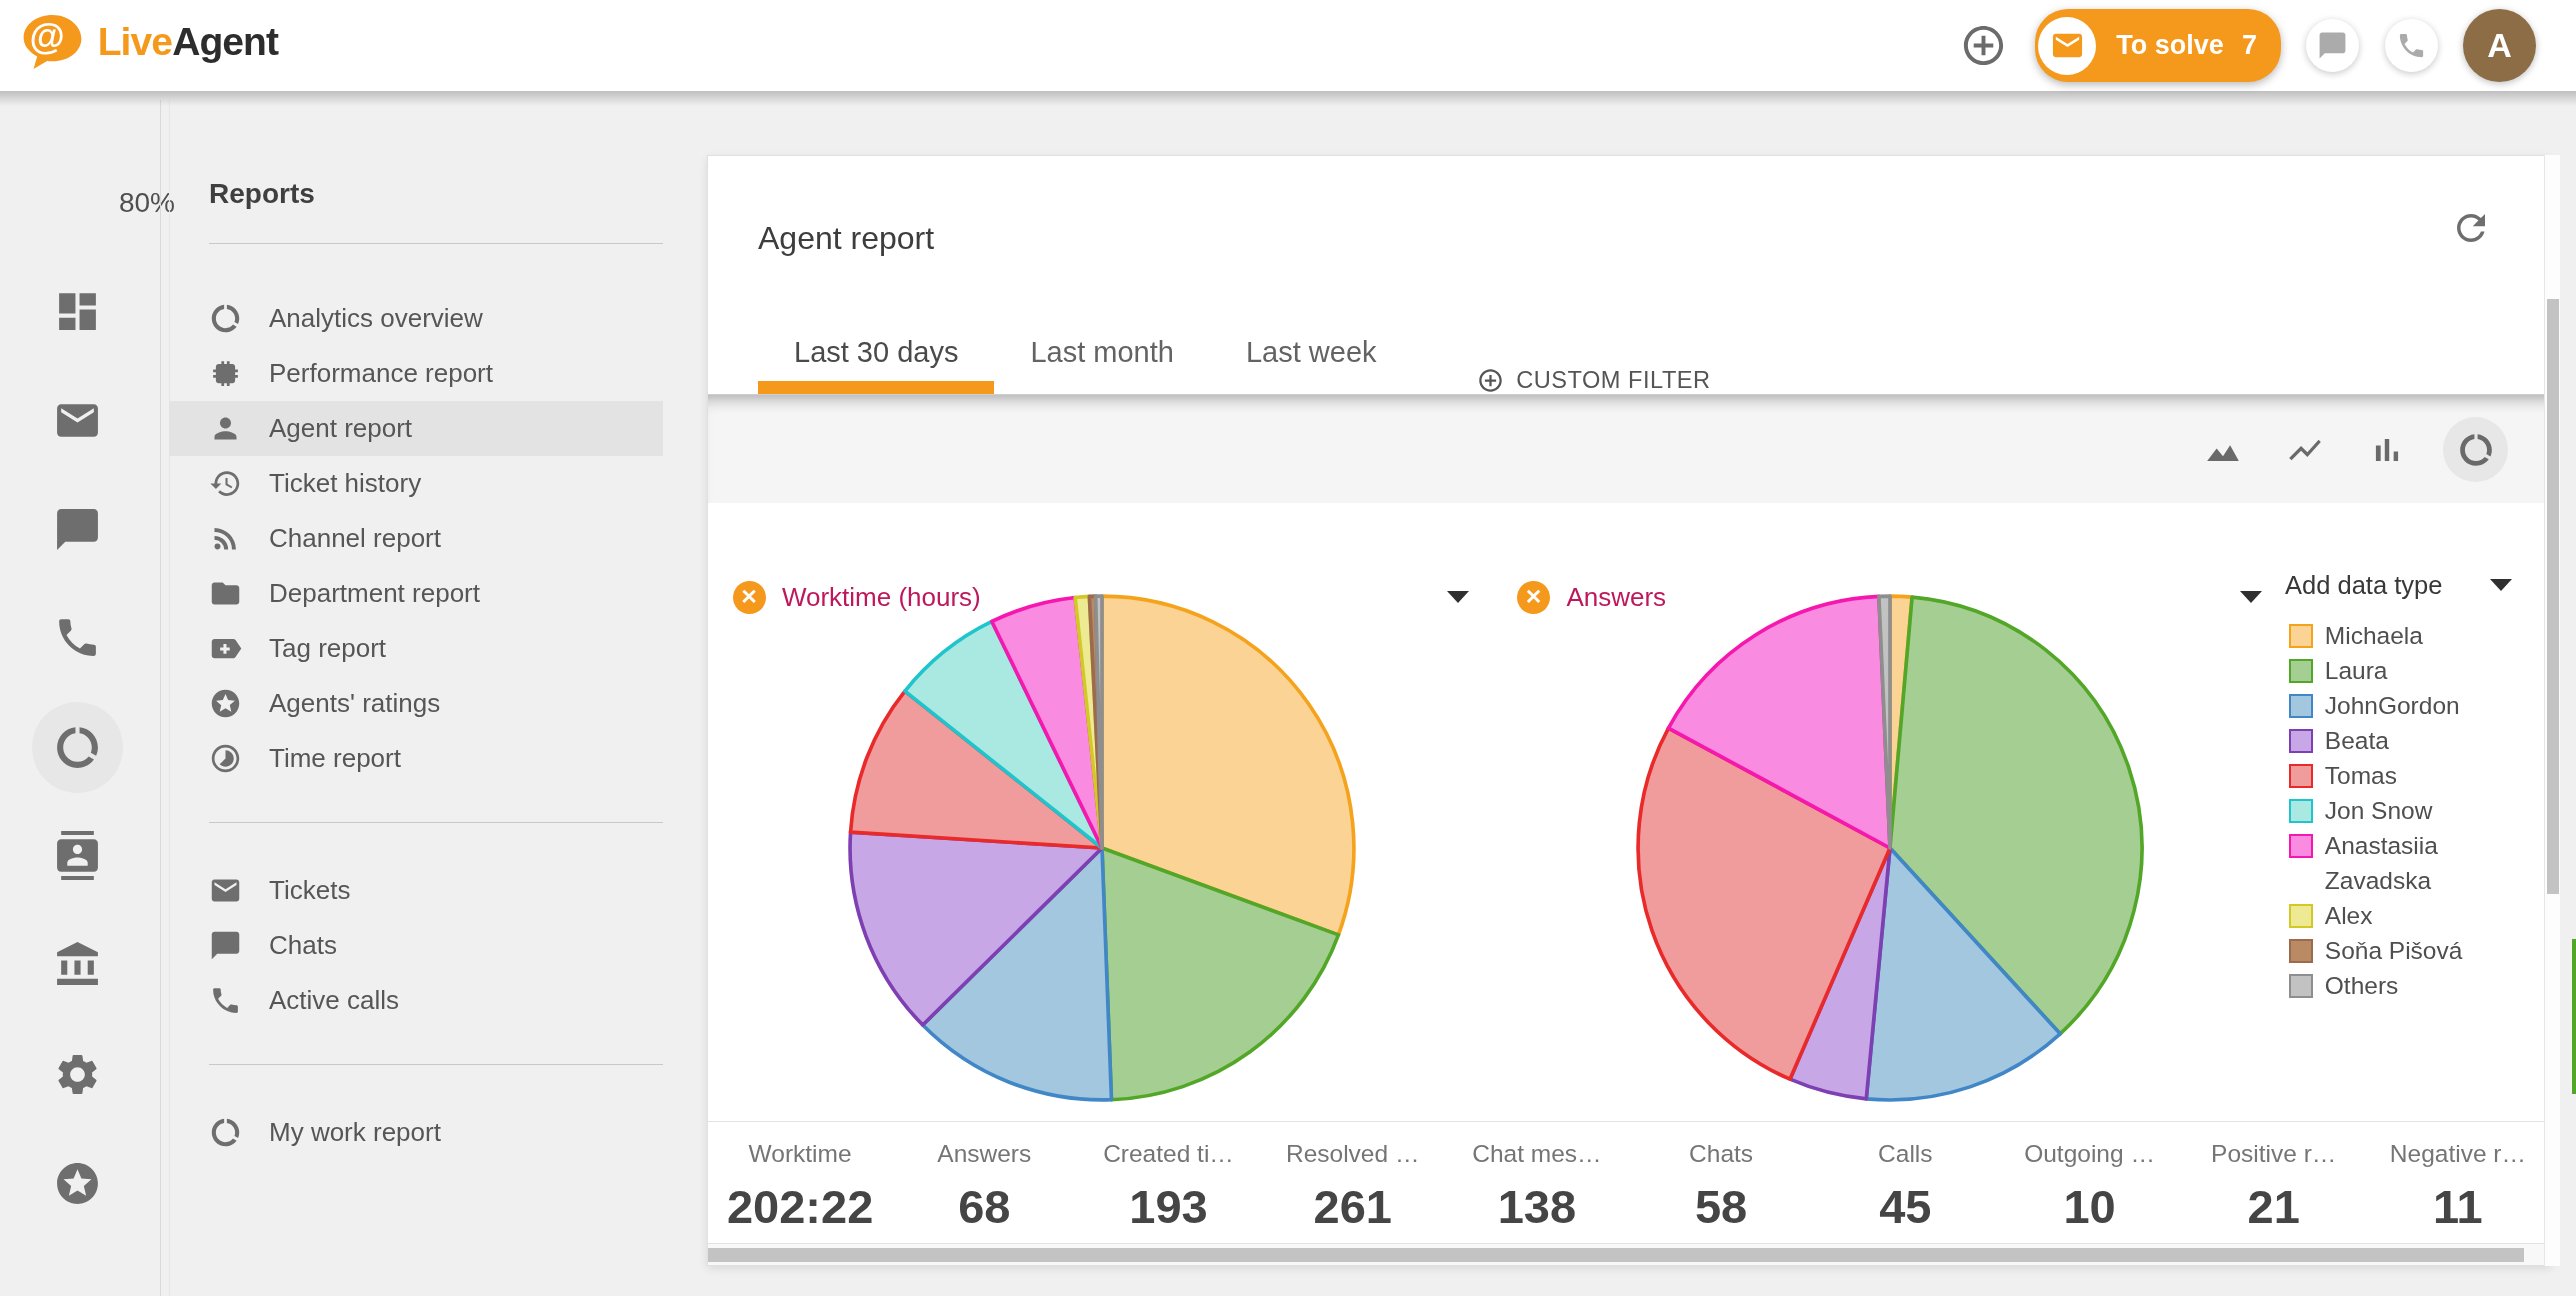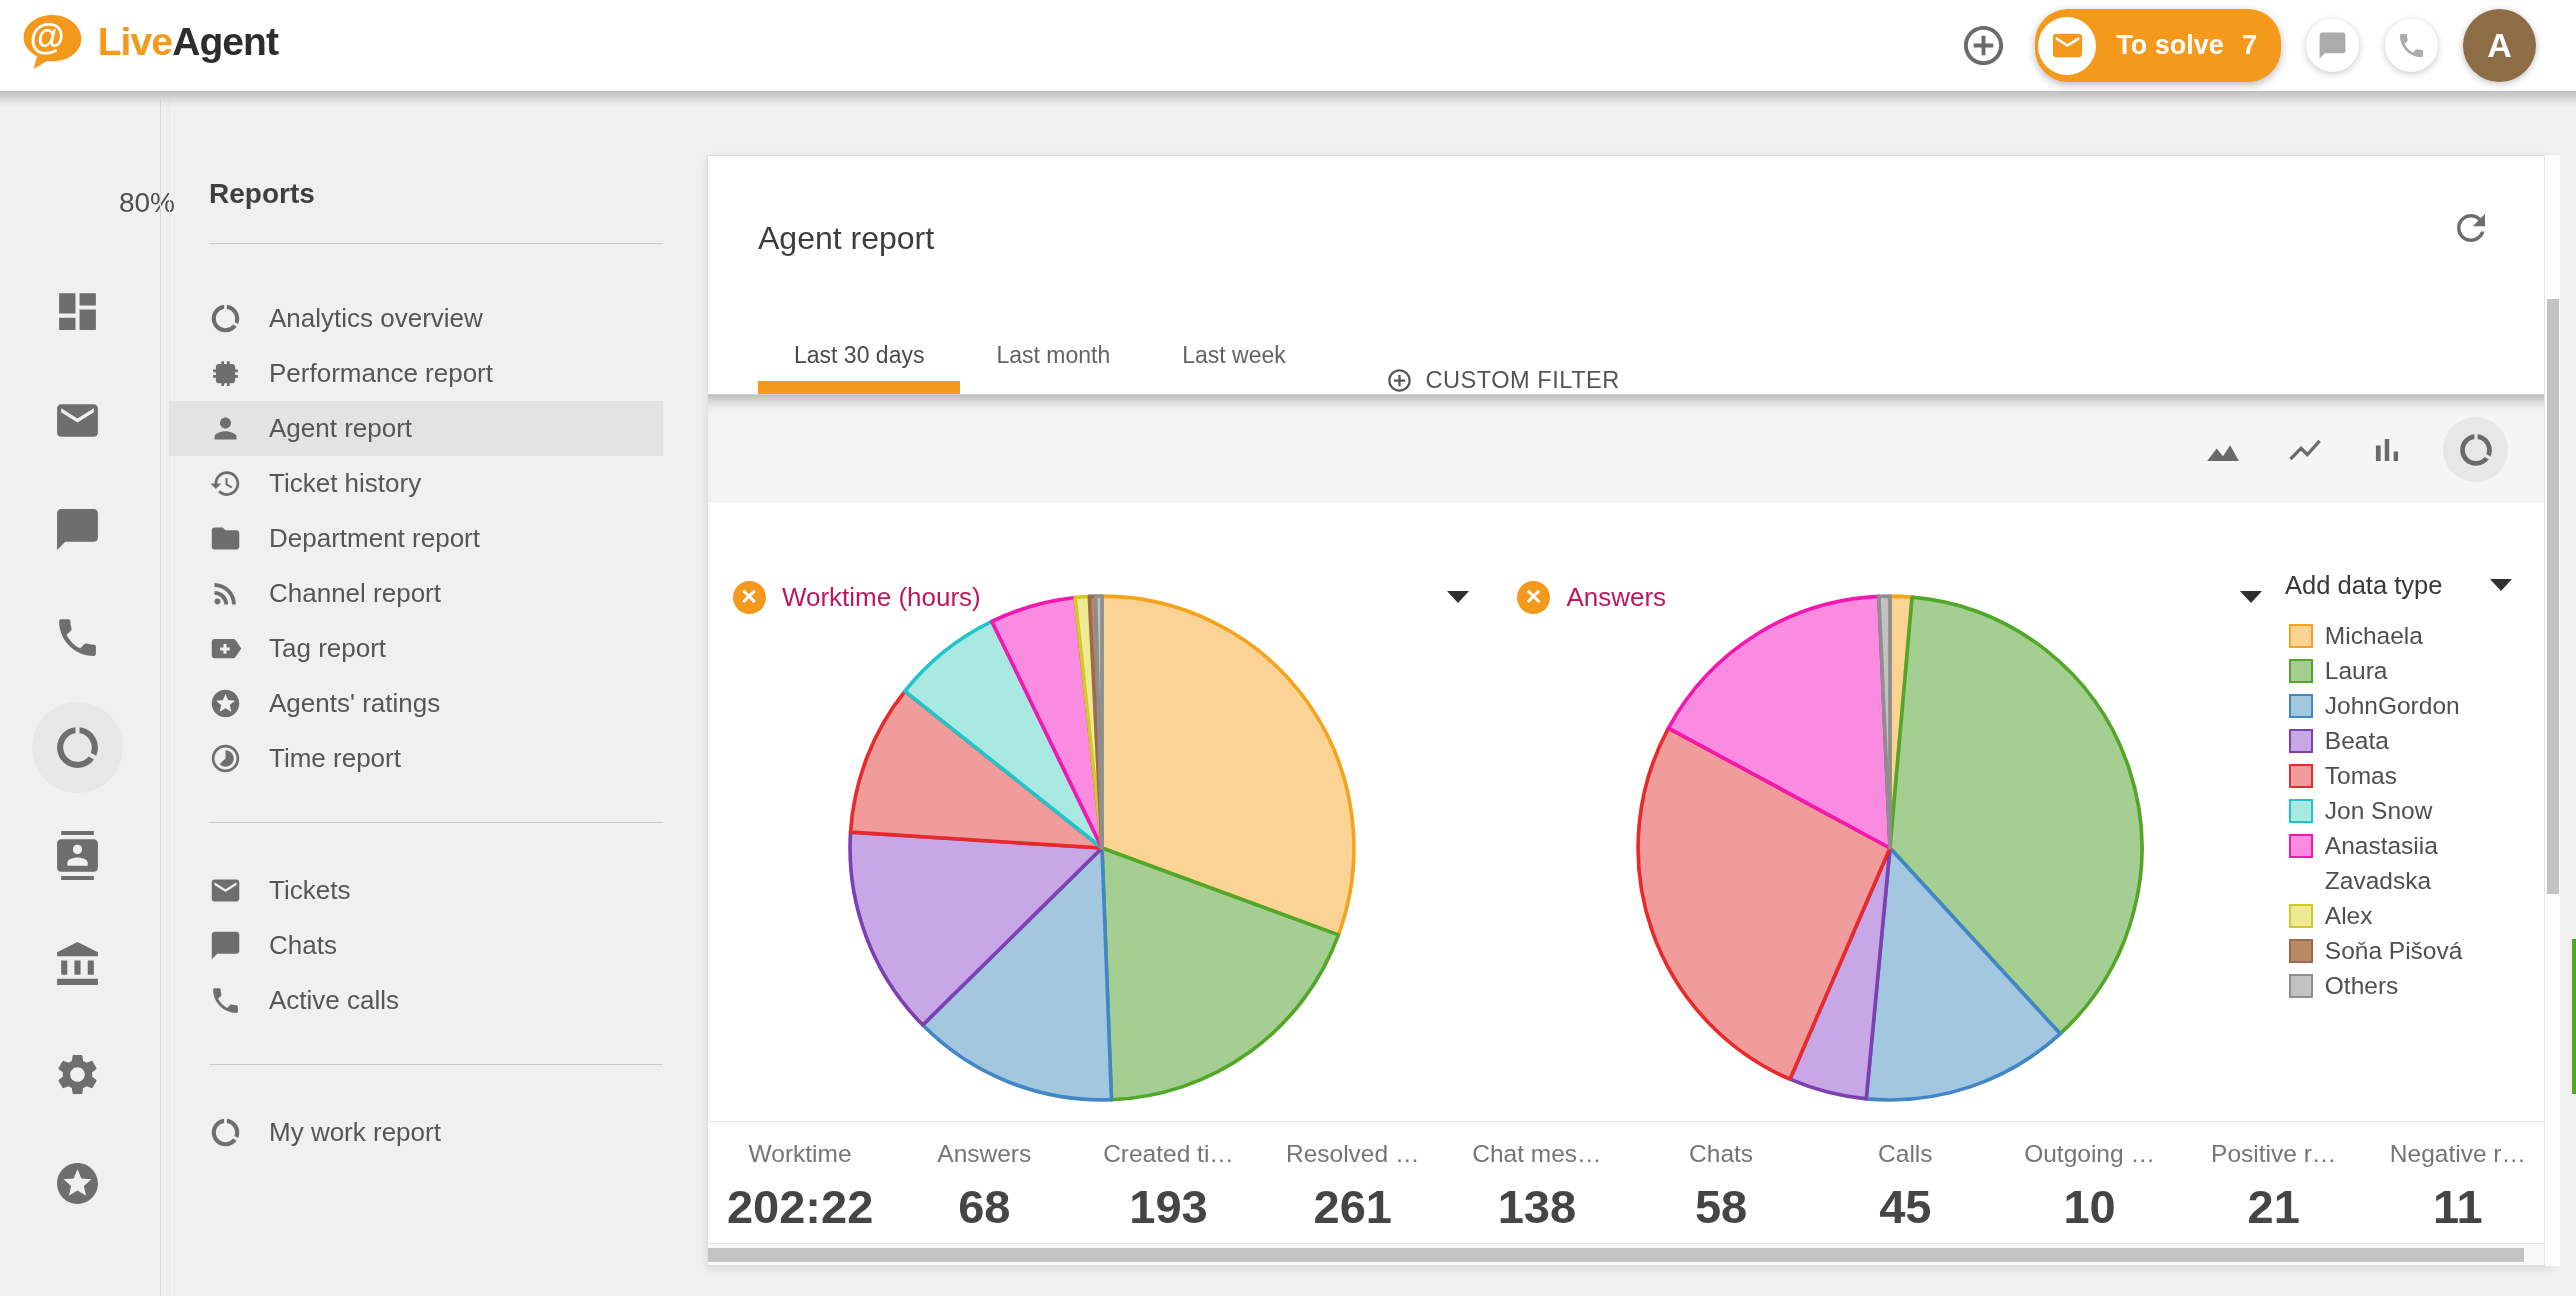--- a/index.html
+++ b/index.html
@@ -44,21 +44,21 @@
   .menu-row .mi{width:33px;height:33px;color:#6e6e6e;flex:none;display:flex;align-items:center;}
   .menu-row.active{background:#e3e3e3;margin-right:44px;}
 
   
   .card{position:absolute;left:707px;top:155px;width:1844px;height:1111px;background:#fff;
     border:0.9px solid #e0e0e0;box-shadow:0 2.7px 9px rgba(0,0,0,.10);box-sizing:border-box;}
   .card-header{position:relative;height:238px;background:#fff;}
   .report-title{position:absolute;left:50px;top:64px;font-size:32px;font-weight:500;color:#3d3d3d;}
   .refresh-btn{position:absolute;right:56px;top:51px;width:44px;height:44px;color:#6e6e6e;cursor:pointer;}
   .tabs{position:absolute;left:50px;bottom:0;display:flex;align-items:flex-end;}
-  .tab{position:relative;padding:0 36px 25.5px;font-size:23px;color:#636363;cursor:pointer;white-space:nowrap;}
+  .tab{position:relative;padding:0 36px 25.5px;font-size:29px;color:#636363;cursor:pointer;white-space:nowrap;}
   .tab.active{color:#4a4a4a;}
   .tab.active::after{content:"";position:absolute;left:0;right:0;bottom:0;height:12.7px;background:#F5991D;}
   .custom-filter{display:flex;align-items:center;gap:12.7px;margin-left:64px;
     font-size:23.6px;letter-spacing:0.5px;color:#555;cursor:pointer;}
 
   .toolbar{height:109px;background:#f5f5f5;border-top:0.9px solid #cfcfcf;
     box-shadow:inset 0 14.5px 14.5px -11px rgba(0,0,0,.32);
     display:flex;align-items:center;justify-content:flex-end;padding-right:42px;gap:31px;}
   .ct-btn{width:51px;height:51px;display:flex;align-items:center;justify-content:center;color:#6a6a6a;cursor:pointer;}
   .ct-btn.active{width:65px;height:65px;background:#e7e7e7;border-radius:50%;}
@@ -223,32 +223,32 @@
             <span class="mi">
               <svg width="33" height="33" viewBox="0 0 24 24" fill="currentColor">
                 <path d="M13 3c-4.97 0-9 4.03-9 9H1l3.89 3.89.07.14L9 12H6c0-3.87 3.13-7 7-7s7 3.13 7 7-3.13 7-7 7c-1.93 0-3.68-.79-4.94-2.06l-1.42 1.42C8.27 19.99 10.51 21 13 21c4.97 0 9-4.03 9-9s-4.03-9-9-9zm-1 5v5l4.28 2.54.72-1.21-3.5-2.08V8H12z"></path>
               </svg>
             </span>
             <span>Ticket history</span>
           </li>
           <li class="menu-row">
             <span class="mi">
               <svg width="33" height="33" viewBox="0 0 24 24" fill="currentColor">
+                <path d="M6.18 15.64a2.18 2.18 0 0 1 2.18 2.18C8.36 19 7.38 20 6.18 20 5 20 4 19 4 17.82a2.18 2.18 0 0 1 2.18-2.18zM4 4.44A15.56 15.56 0 0 1 19.56 20h-2.83A12.73 12.73 0 0 0 4 7.27V4.44zm0 5.66a9.9 9.9 0 0 1 9.9 9.9h-2.83A7.07 7.07 0 0 0 4 12.93V10.1z"></path>
+              </svg>
+            </span>
+            <span>Channel report</span>
+          </li>
+          <li class="menu-row">
+            <span class="mi">
+              <svg width="33" height="33" viewBox="0 0 24 24" fill="currentColor">
                 <path d="M10 4H4c-1.1 0-1.99.9-1.99 2L2 18c0 1.1.9 2 2 2h16c1.1 0 2-.9 2-2V8c0-1.1-.9-2-2-2h-8l-2-2z"></path>
               </svg>
             </span>
             <span>Department report</span>
-          </li>
-          <li class="menu-row">
-            <span class="mi">
-              <svg width="33" height="33" viewBox="0 0 24 24" fill="currentColor">
-                <path d="M6.18 15.64a2.18 2.18 0 0 1 2.18 2.18C8.36 19 7.38 20 6.18 20 5 20 4 19 4 17.82a2.18 2.18 0 0 1 2.18-2.18zM4 4.44A15.56 15.56 0 0 1 19.56 20h-2.83A12.73 12.73 0 0 0 4 7.27V4.44zm0 5.66a9.9 9.9 0 0 1 9.9 9.9h-2.83A7.07 7.07 0 0 0 4 12.93V10.1z"></path>
-              </svg>
-            </span>
-            <span>Channel report</span>
           </li>
           <li class="menu-row">
             <span class="mi">
               <svg width="33" height="33" viewBox="0 0 24 24" fill="currentColor">
                 <path d="M17.63 5H4c-1.1 0-2 .9-2 2v10c0 1.1.9 2 2 2h13.63c.66 0 1.28-.33 1.66-.88L23.5 12l-4.21-6.12A2.01 2.01 0 0 0 17.63 5z"></path>
                 <path d="M10.5 8.8h2.2v2.4h2.4v2.2h-2.4v2.4h-2.2v-2.4H8.1v-2.2h2.4z" fill="#f0f0f0"></path>
               </svg>
             </span>
             <span>Tag report</span>
           </li>

